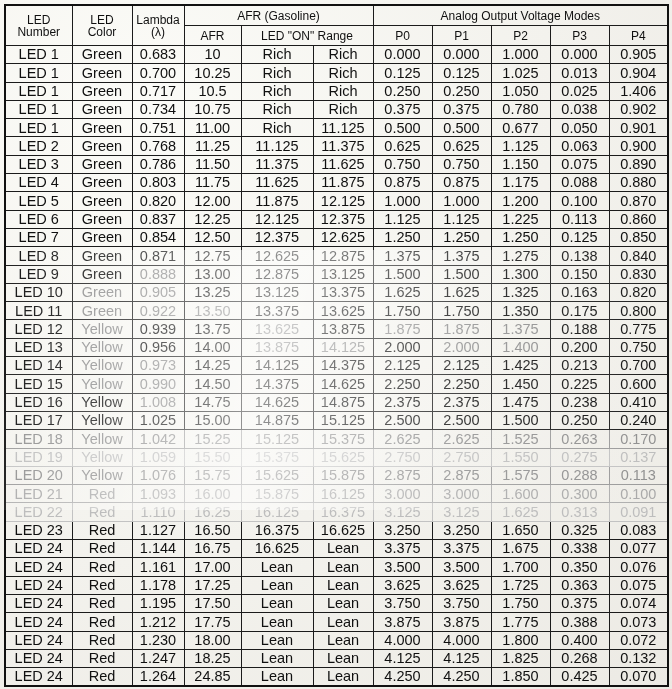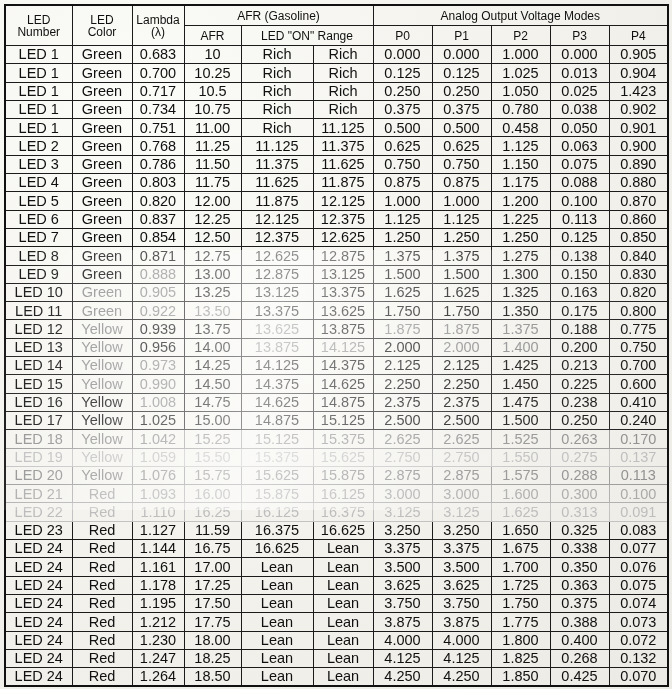--- a/index.html
+++ b/index.html
@@ -166,21 +166,21 @@
           <td>LED 1</td>
           <td>Green</td>
           <td>0.717</td>
           <td>10.5</td>
           <td>Rich</td>
           <td>Rich</td>
           <td>0.250</td>
           <td>0.250</td>
           <td>1.050</td>
           <td>0.025</td>
-          <td>1.423</td>
+          <td>1.406</td>
         </tr>
         <tr>
           <td>LED 1</td>
           <td>Green</td>
           <td>0.734</td>
           <td>10.75</td>
           <td>Rich</td>
           <td>Rich</td>
           <td>0.375</td>
           <td>0.375</td>
@@ -190,21 +190,21 @@
         </tr>
         <tr>
           <td>LED 1</td>
           <td>Green</td>
           <td>0.751</td>
           <td>11.00</td>
           <td>Rich</td>
           <td>11.125</td>
           <td>0.500</td>
           <td>0.500</td>
-          <td>0.458</td>
+          <td>0.677</td>
           <td>0.050</td>
           <td>0.901</td>
         </tr>
         <tr>
           <td>LED 2</td>
           <td>Green</td>
           <td>0.768</td>
           <td>11.25</td>
           <td>11.125</td>
           <td>11.375</td>
@@ -471,21 +471,21 @@
           <td>3.125</td>
           <td>3.125</td>
           <td>1.625</td>
           <td>0.313</td>
           <td>0.091</td>
         </tr>
         <tr>
           <td>LED 23</td>
           <td>Red</td>
           <td>1.127</td>
-          <td>11.59</td>
+          <td>16.50</td>
           <td>16.375</td>
           <td>16.625</td>
           <td>3.250</td>
           <td>3.250</td>
           <td>1.650</td>
           <td>0.325</td>
           <td>0.083</td>
         </tr>
         <tr>
           <td>LED 24</td>
@@ -575,21 +575,21 @@
           <td>4.125</td>
           <td>4.125</td>
           <td>1.825</td>
           <td>0.268</td>
           <td>0.132</td>
         </tr>
         <tr>
           <td>LED 24</td>
           <td>Red</td>
           <td>1.264</td>
-          <td>18.50</td>
+          <td>24.85</td>
           <td>Lean</td>
           <td>Lean</td>
           <td>4.250</td>
           <td>4.250</td>
           <td>1.850</td>
           <td>0.425</td>
           <td>0.070</td>
         </tr>
       </tbody>
   </table>

